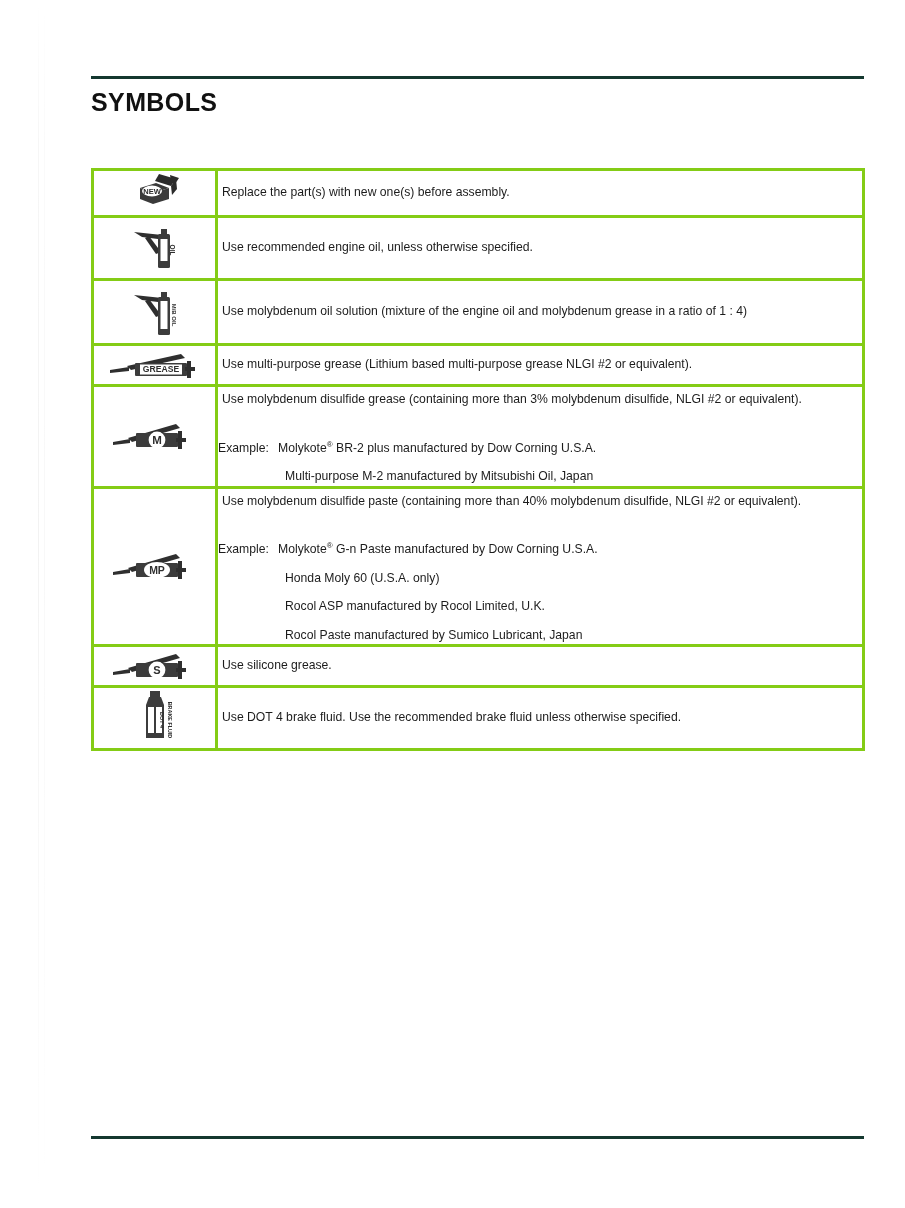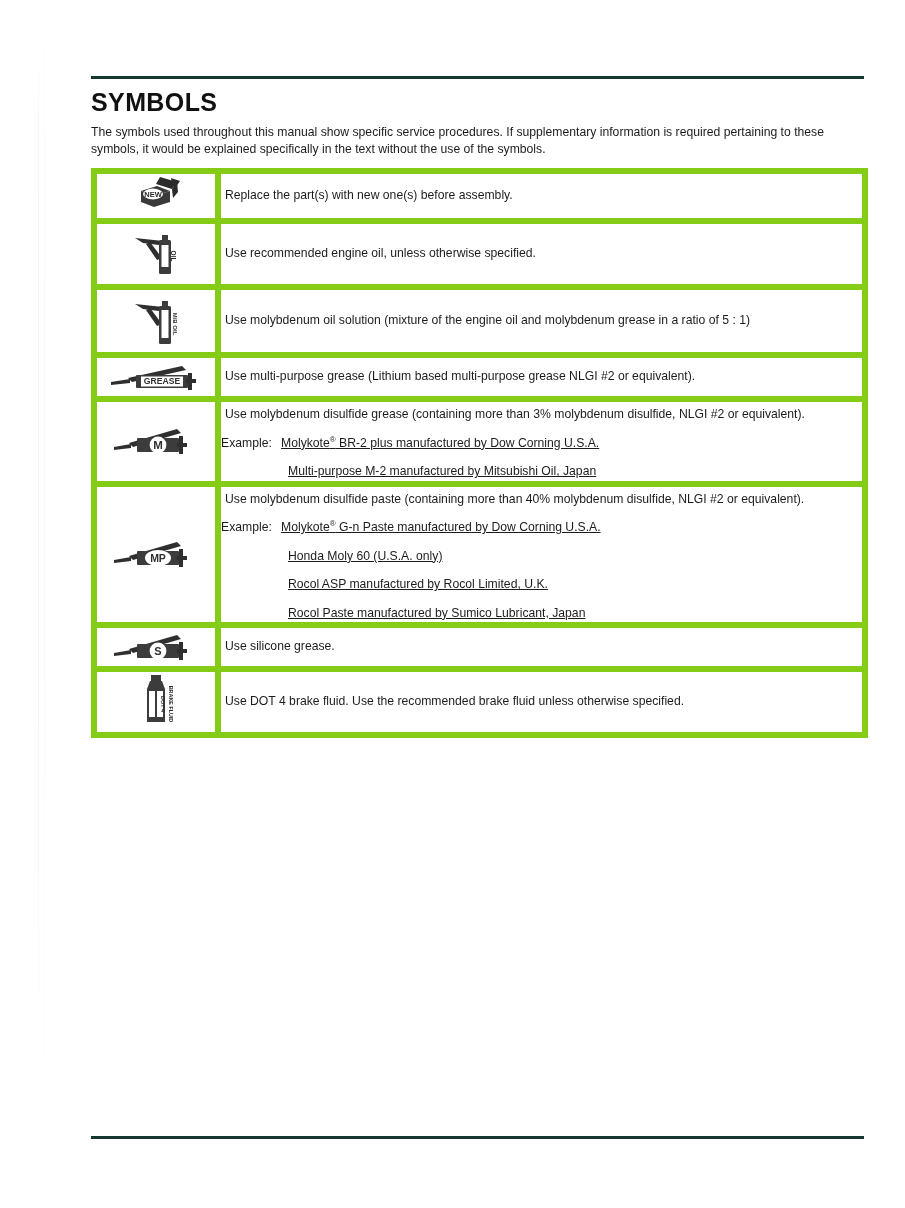--- a/index.html
+++ b/index.html
@@ -77,21 +77,21 @@
   
   .symbols-table {
     position: absolute;
     left: 91px;
     top: 168px;
     width: 771px;
     border-collapse: collapse;
     table-layout: fixed;
   }
   .symbols-table td {
-    border: 6px solid #84cc16;
+    border: 3px solid #84cc16;
     vertical-align: middle;
     padding: 0;
   }
   .col-icon { width: 124px; }
   .col-desc { width: 647px; }
 
   .icon-cell {
     text-align: center;
     padding: 6px 0;
   }
@@ -99,21 +99,21 @@
     padding: 9px 14px 9px 16px;
     font-size: 12.2px;
     line-height: 17.5px;
     color: #1c1c1c;
   }
   .desc-cell .para {
     text-align: justify;
     text-justify: inter-word;
     margin: 4px;
   }
-  .desc-cell .para + .example-block { margin-top: 7px; text-decoration: underline; }
+  .desc-cell .para + .example-block { margin-top: 27px; }
   .example-row {
     display: block;
     white-space: nowrap;
   }
   .example-row + .example-row { margin-top: 11px; }
   .example-label {
     display: inline-block;
     min-width: 60px;
   }
   .example-indent {
@@ -136,21 +136,20 @@
 
 <div class="scan-streak s1"></div>
 <div class="scan-streak s2"></div>
 
 <div class="page">
 
   <div class="rule-top"></div>
 
   <div class="page-title">SYMBOLS</div>
 
-  <div class="intro">The symbols used throughout this manual show specific service procedures. If supplementary information is required pertaining to these symbols, it would be explained specifically in the text without the use of the symbols.</div>
 
   <table class="symbols-table">
     <colgroup>
       <col class="col-icon">
       <col class="col-desc">
     </colgroup>
     <tbody>
 
       <tr>
         <td class="icon-cell">
@@ -202,21 +201,21 @@
               <path d="M6 14 L34 17 L30 21 L14 19 Z" fill="#2f2f2f"></path>
               <path d="M21 18 L33 34 L28 36 L17 20 Z" fill="#2f2f2f"></path>
               <rect x="30" y="16" width="12" height="38" rx="1.5" fill="#3c3c3c"></rect>
               <rect x="33" y="11" width="6" height="6" fill="#3c3c3c"></rect>
               <rect x="32.5" y="20" width="7" height="28" fill="#ffffff"></rect>
               <text x="36" y="24" font-family="'Liberation Sans',sans-serif" font-size="6" font-weight="bold" fill="#2f2f2f" text-anchor="middle" transform="rotate(90 36 34)" dominant-baseline="middle">M/B OIL</text>
             </svg>
           </span>
         </td>
         <td class="desc-cell">
-          <p class="para nowrap">Use molybdenum oil solution (mixture of the engine oil and molybdenum grease in a ratio of 5 : 1)</p>
+          <p class="para nowrap">Use molybdenum oil solution (mixture of the engine oil and molybdenum grease in a ratio of 1 : 4)</p>
         </td>
       </tr>
 
       <tr>
         <td class="icon-cell">
           <span class="icon-wrap">
             <svg class="sym-svg" width="96" height="34" viewBox="0 0 96 34">
               <path d="M3 24 L22 21 L22 25 L3 27 Z" fill="#2f2f2f"></path>
               <path d="M20 20 L74 8 L78 12 L24 24 Z" fill="#2f2f2f"></path>
               <rect x="28" y="17" width="52" height="13" rx="1" fill="#3c3c3c"></rect>

